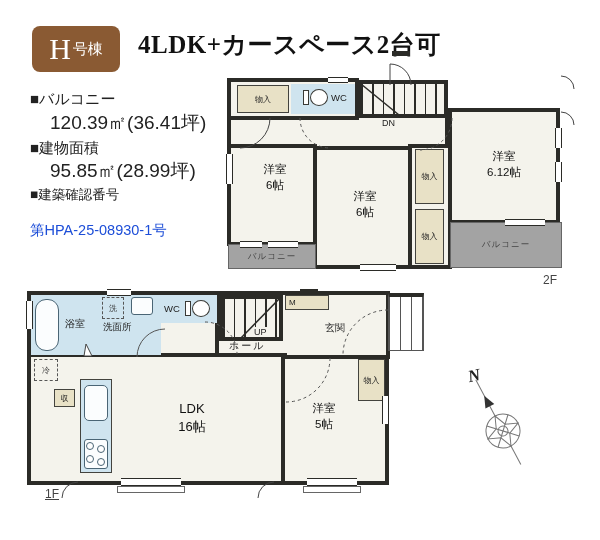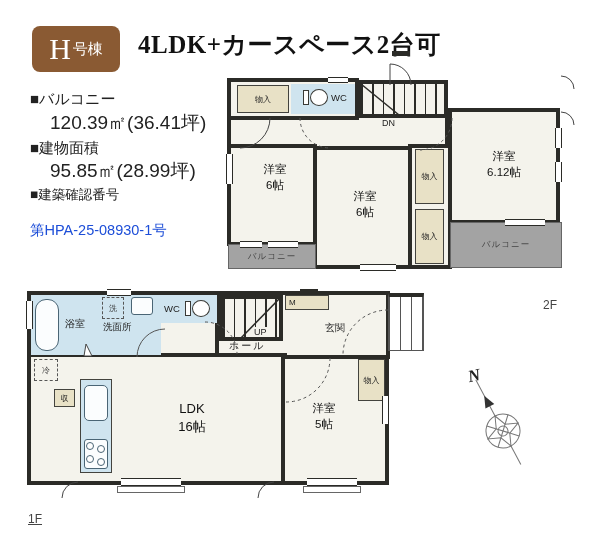--- a/index.html
+++ b/index.html
@@ -28,21 +28,21 @@
   .beige{background:#e8e1c6;text-align:center;}
   .blue{background:#cfe4ef;border:none;}
   .dashedbox{position:absolute;box-sizing:border-box;border:1px dashed #555;display:flex;
        align-items:center;justify-content:center;font-size:8px;color:#333;background:transparent;}
   .balcony{position:absolute;box-sizing:border-box;background:#a3a3a3;border:1px solid #666;
        display:flex;align-items:center;justify-content:center;font-size:8.5px;color:#444;letter-spacing:1px;}
   .rlabel{position:absolute;font-size:11.5px;color:#111;text-align:center;white-space:pre-line;
        line-height:1.35;transform:translate(-50%,-50%);}
   .slabel{position:absolute;font-size:9.5px;color:#222;white-space:nowrap;text-align:center;}
   .tiny{font-size:9px;color:#222;}
-  .floortag{position:absolute;font-size:12px;color:#444;margin-top:25px;}
+  .floortag{position:absolute;font-size:12px;color:#444;}
   .winH{position:absolute;box-sizing:border-box;background:#fff;border-top:1px solid #2b2b27;border-bottom:1px solid #2b2b27;}
   .winV{position:absolute;box-sizing:border-box;background:#fff;border-left:1px solid #2b2b27;border-right:1px solid #2b2b27;}
   .sill{position:absolute;box-sizing:border-box;background:#fff;border:1px solid #666;}
   .tub{position:absolute;box-sizing:border-box;background:#fbfdfe;border:1.5px solid #4a6575;border-radius:11px;}
   .whitebox{position:absolute;box-sizing:border-box;background:#fbfdfe;border:1px solid #4a6575;border-radius:3px;}
   .tank{position:absolute;box-sizing:border-box;background:#fff;border:1px solid #3a3a36;}
   .bowl{position:absolute;box-sizing:border-box;background:#fff;border:1px solid #3a3a36;border-radius:50%;}
   .burner{position:absolute;box-sizing:border-box;width:8px;height:8px;border:1px solid #4a6575;border-radius:50%;background:#fff;}
   .porch{position:absolute;box-sizing:border-box;background-color:#fff;border:1px solid #555;border-top:4px solid #2b2b27;
        background-image:repeating-linear-gradient(90deg,#555 0 1px,transparent 1px 11px);}
@@ -152,21 +152,21 @@
 5帖</div>
 
   <div class="winV" style="left:1px;top:18px;width:7px;height:28px;"></div>
   <div class="winH" style="left:82px;top:6px;width:24px;height:7px;"></div>
   <div class="winH" style="left:96px;top:195px;width:60px;height:8px;"></div>
   <div class="sill" style="left:92px;top:203px;width:68px;height:7px;"></div>
   <div class="winH" style="left:282px;top:195px;width:50px;height:8px;"></div>
   <div class="sill" style="left:278px;top:203px;width:58px;height:7px;"></div>
   <div class="winV" style="left:357px;top:113px;width:7px;height:28px;"></div>
 
-  <div class="floortag" style="left:3px;top:204px;text-decoration:underline;">1F</div>
+  <div class="floortag" style="left:20px;top:204px;text-decoration:underline;">1F</div>
 </div>
 
 <div class="northN">N</div>
 
 <svg class="overlay" width="600" height="540" viewBox="0 0 600 540">
 
   <rect x="392" y="51" width="18" height="5" fill="#2b2b27"></rect>
   <path d="M 390 85 L 390 64 A 21 21 0 0 1 411 85" fill="none" stroke="#444" stroke-width="1"></path>
   <path d="M 270 118 A 30 30 0 0 1 240 148" fill="none" stroke="#444" stroke-width="1"></path>
   <path d="M 300 118 A 30 30 0 0 0 330 148" fill="none" stroke="#555" stroke-width="1" stroke-dasharray="3 3"></path>

